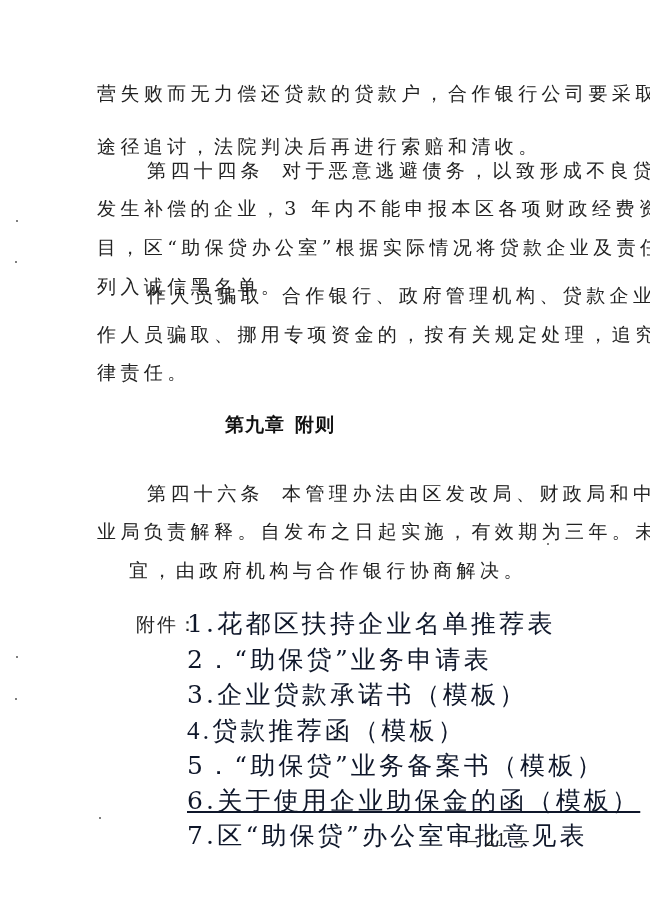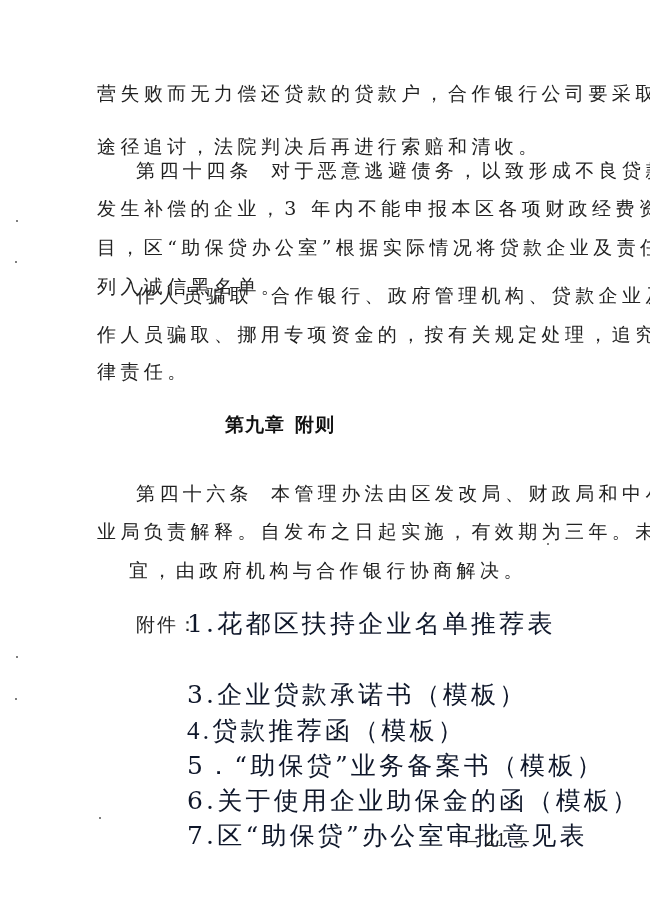--- a/index.html
+++ b/index.html
@@ -39,21 +39,21 @@
     top: 412px;
     text-align: center;
     font-family: "DejaVu Sans", "Liberation Sans", sans-serif;
     font-weight: bold;
     font-size: 19px;
     line-height: 24px;
     letter-spacing: 1px;
     color: #111;
   }
   .chapter .gap { display: inline-block; width: 10px; }
-  .article-head { margin-right: 18px; }
+  .article-head { margin-right: 18px; margin-left: 11px; }
   .attach-label {
     position: absolute;
     left: 136px;
     font-size: 19px;
     line-height: 24px;
     letter-spacing: 2px;
     white-space: nowrap;
     color: #222;
   }
   .attach-item {
@@ -95,38 +95,39 @@
     <span class="article-head">第四十四条</span><span>对于恶意逃避债务，以致形成不良贷款，</span>
   </div>
   <div class="line" style="top:196px;">发生补偿的企业，3 年内不能申报本区各项财政经费资助项</div>
   <div class="line" style="top:235px;">目，区“助保贷办公室”根据实际情况将贷款企业及责任人</div>
   <div class="line" style="top:274px;">列入诚信黑名单。</div>
 
   <div class="line indent" style="top:283px; top:283px;">
     <span class="article-head">作人员骗取</span><span>合作银行、政府管理机构、贷款企业及工</span>
   </div>
   <div class="line" style="top:322px;">作人员骗取、挪用专项资金的，按有关规定处理，追究其法</div>
-  <div class="line" style="top:360px;font-family:Liberation Serif, serif;">律责任。</div>
+  <div class="line" style="top:360px;">律责任。</div>
 
   <div class="chapter">
     <span>第九章</span><span class="gap"></span><span>附则</span>
   </div>
 
   <div class="line indent" style="top:481px;">
     <span class="article-head">第四十六条</span><span>本管理办法由区发改局、财政局和中小企</span>
   </div>
   <div class="line" style="top:519px;">业局负责解释。自发布之日起实施，有效期为三年。未尽事</div>
   <div class="line" style="top:558px;margin-left:32px;">宜，由政府机构与合作银行协商解决。</div>
 
   <div class="attach-label" style="top:612px;">附件：</div>
   <div class="attach-item" style="top:612px;">1.花都区扶持企业名单推荐表</div>
+  <div class="attach-item" style="top:648px;">2．“助保贷”业务申请表</div>
   <div class="attach-item" style="top:683px;">3.企业贷款承诺书（模板）</div>
   <div class="attach-item" style="top:719px;font-family:Liberation Serif, serif;">4.贷款推荐函（模板）</div>
   <div class="attach-item" style="top:754px;">5．“助保贷”业务备案书（模板）</div>
-  <div class="attach-item" style="top:789px;">6.关于使用企业助保金的函（模板）</div>
+  <div class="attach-item" style="top:789px;text-decoration:underline;">6.关于使用企业助保金的函（模板）</div>
   <div class="attach-item" style="top:824px;">7.区“助保贷”办公室审批意见表</div>
 
   <div class="page-number">— 21 —</div>
 
   <div class="speck" style="left:16px; top:220px;"></div>
   <div class="speck" style="left:15px; top:261px;"></div>
   <div class="speck" style="left:16px; top:656px;"></div>
   <div class="speck" style="left:15px; top:698px;"></div>
   <div class="speck" style="left:99px; top:817px;"></div>
   <div class="speck" style="left:547px; top:543px;"></div>

